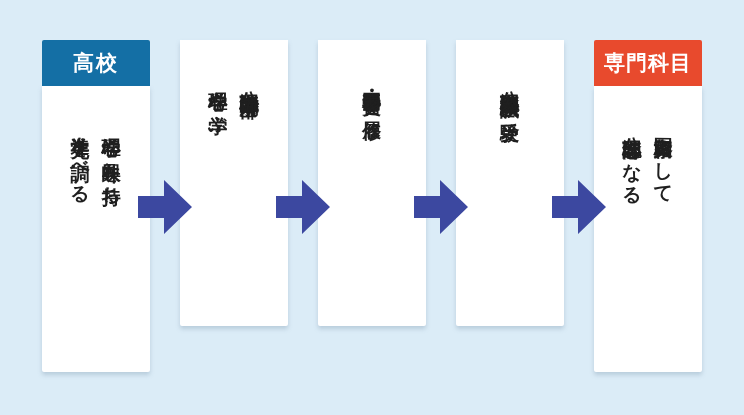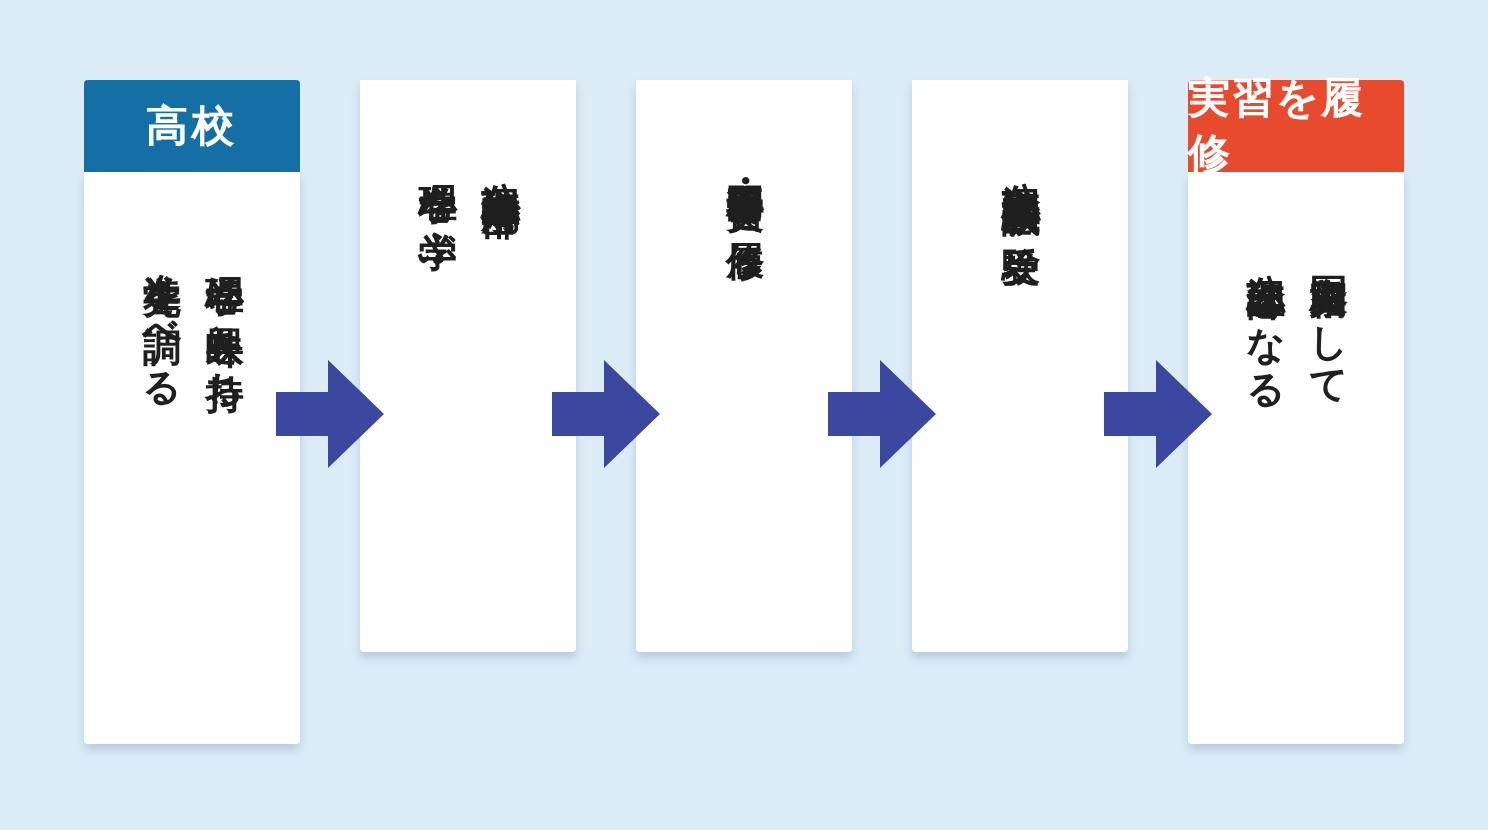--- a/index.html
+++ b/index.html
@@ -118,20 +118,20 @@
     <div class="step-card">
       <div class="step-text">公認心理師国家試験を受験</div>
     </div>
   </div>
 
   <svg class="arrow" viewBox="0 0 54 56" aria-hidden="true">
     <polygon points="0,17 26,17 26,1 54,28 26,55 26,39 0,39" fill="#3c48a0"></polygon>
   </svg>
 
   <div class="step">
-    <div class="step-header accent">実習を履修</div>
+    <div class="step-header accent">専門科目</div>
     <div class="step-card">
       <div class="step-text">国家資格として
 公認心理師になる</div>
     </div>
   </div>
 
 </div>
 
 </body></html>

